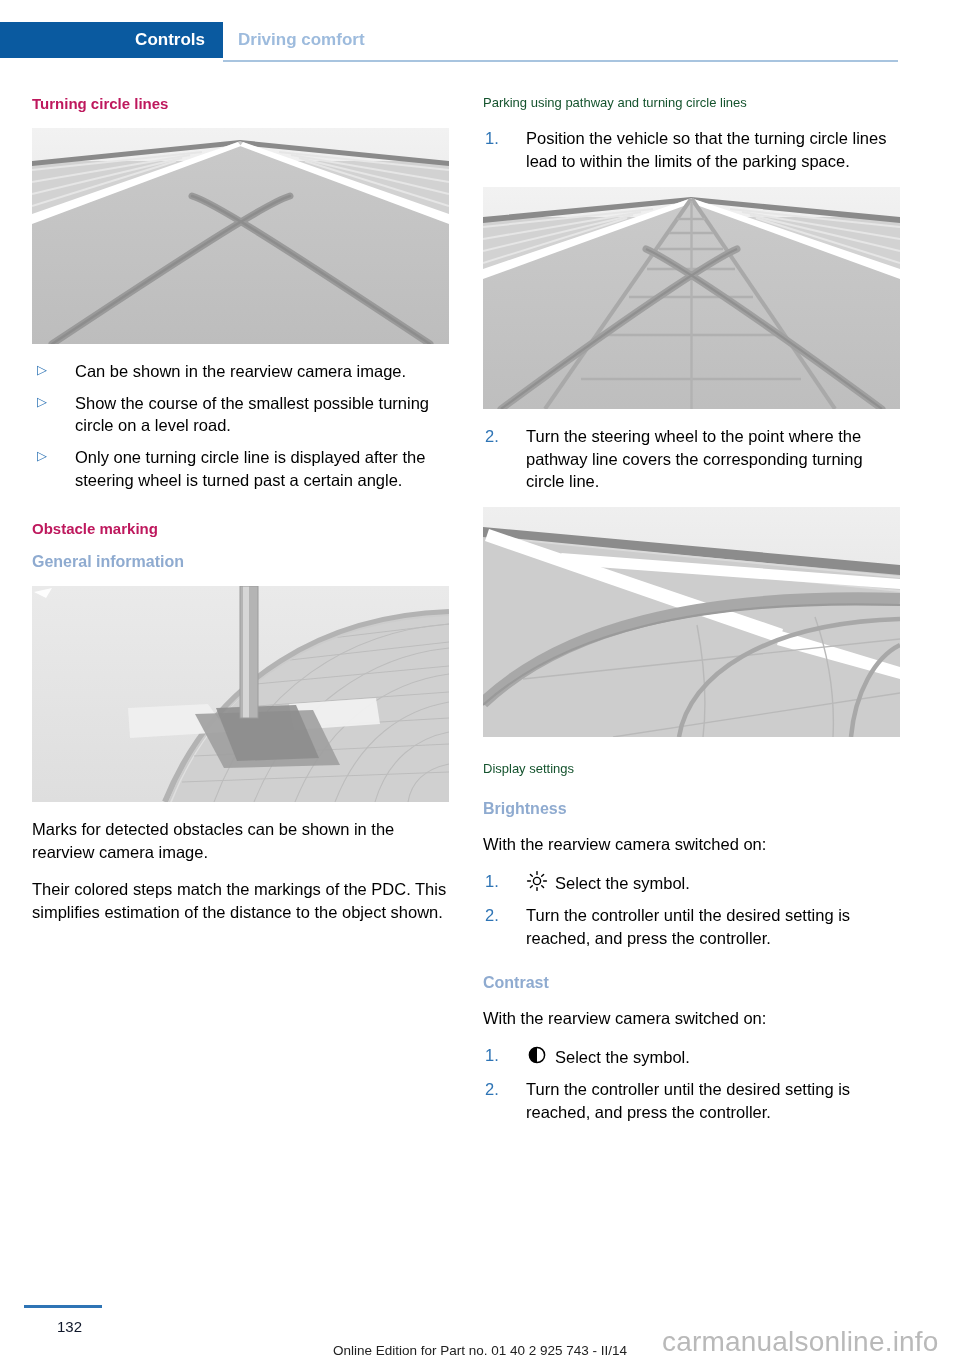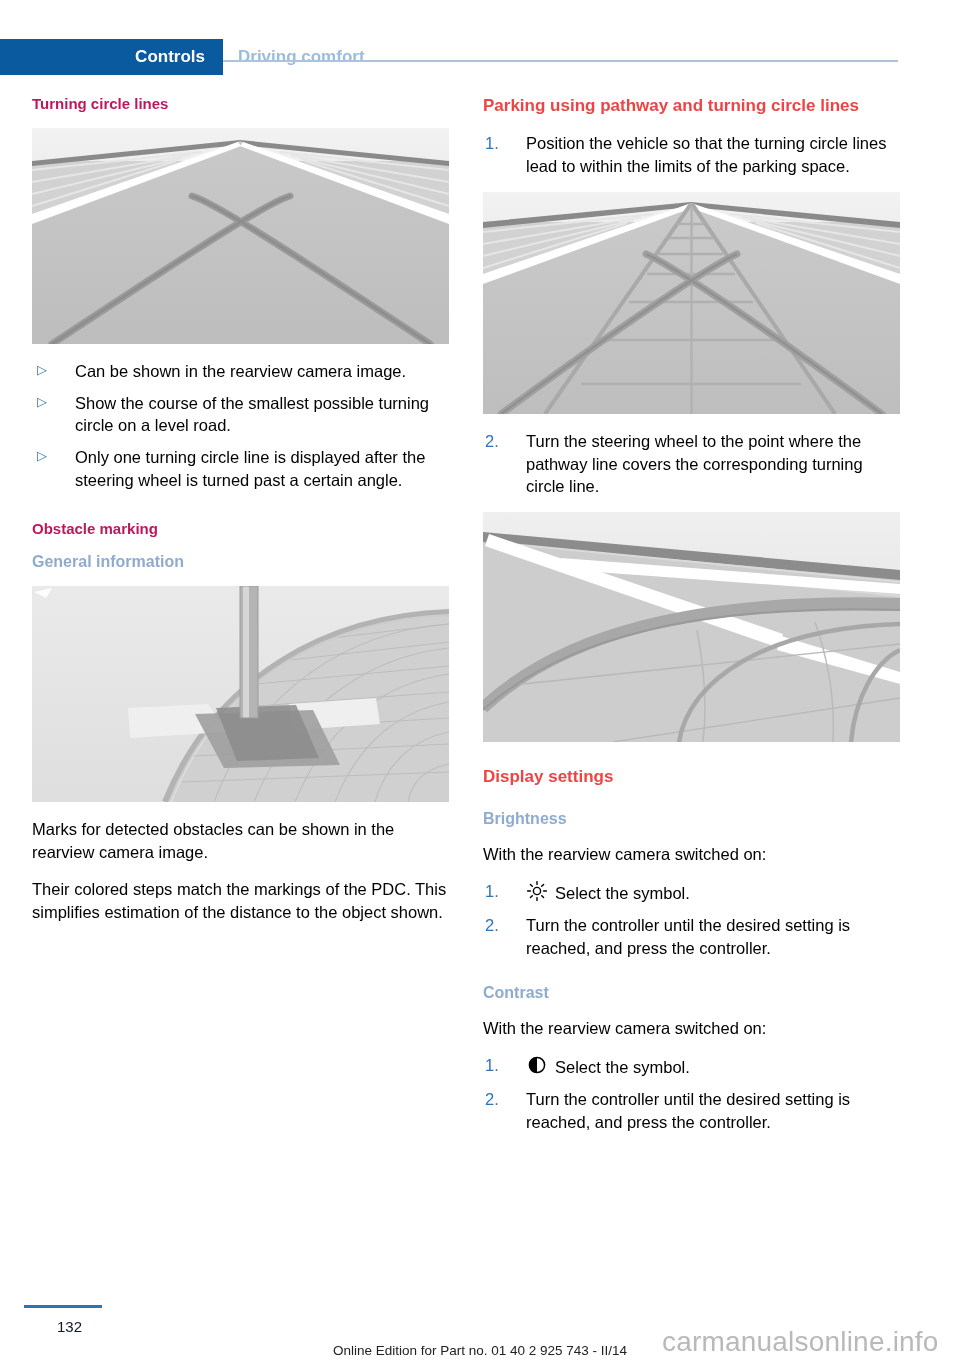--- a/index.html
+++ b/index.html
@@ -13,21 +13,21 @@
     position: relative;
     font-family: "Liberation Sans", sans-serif;
     color: #000000;
     overflow: hidden;
   }
 
   
   #header {
     position: absolute;
     left: 0;
-    top: 39px;
+    top: 22px;
     width: 767px;
     height: 36px;
   }
   #header-tab-active {
     position: absolute;
     left: 0;
     top: 0;
     width: 223px;
     height: 36px;
     background: #0a5aa0;
@@ -67,23 +67,23 @@
   .column {
     position: absolute;
     top: 95px;
     width: 417px;
   }
   #col-left  { left: 32px; }
   #col-right { left: 483px; }
 
   h1.head-major {
     margin: 0 0 16px 0;
-    font-size: 17px;
-    font-weight: bold;
-    color: #ef4444;
+    font-size: 13px;
+    font-weight: normal;
+    color: #14532d;
     line-height: 1.25;
   }
   h1.head-soft {
     margin: 0 0 14px 0;
     font-size: 15px;
     font-weight: bold;
     color: #be185d;
     line-height: 1.25;
   }
   h2.head-sub {

